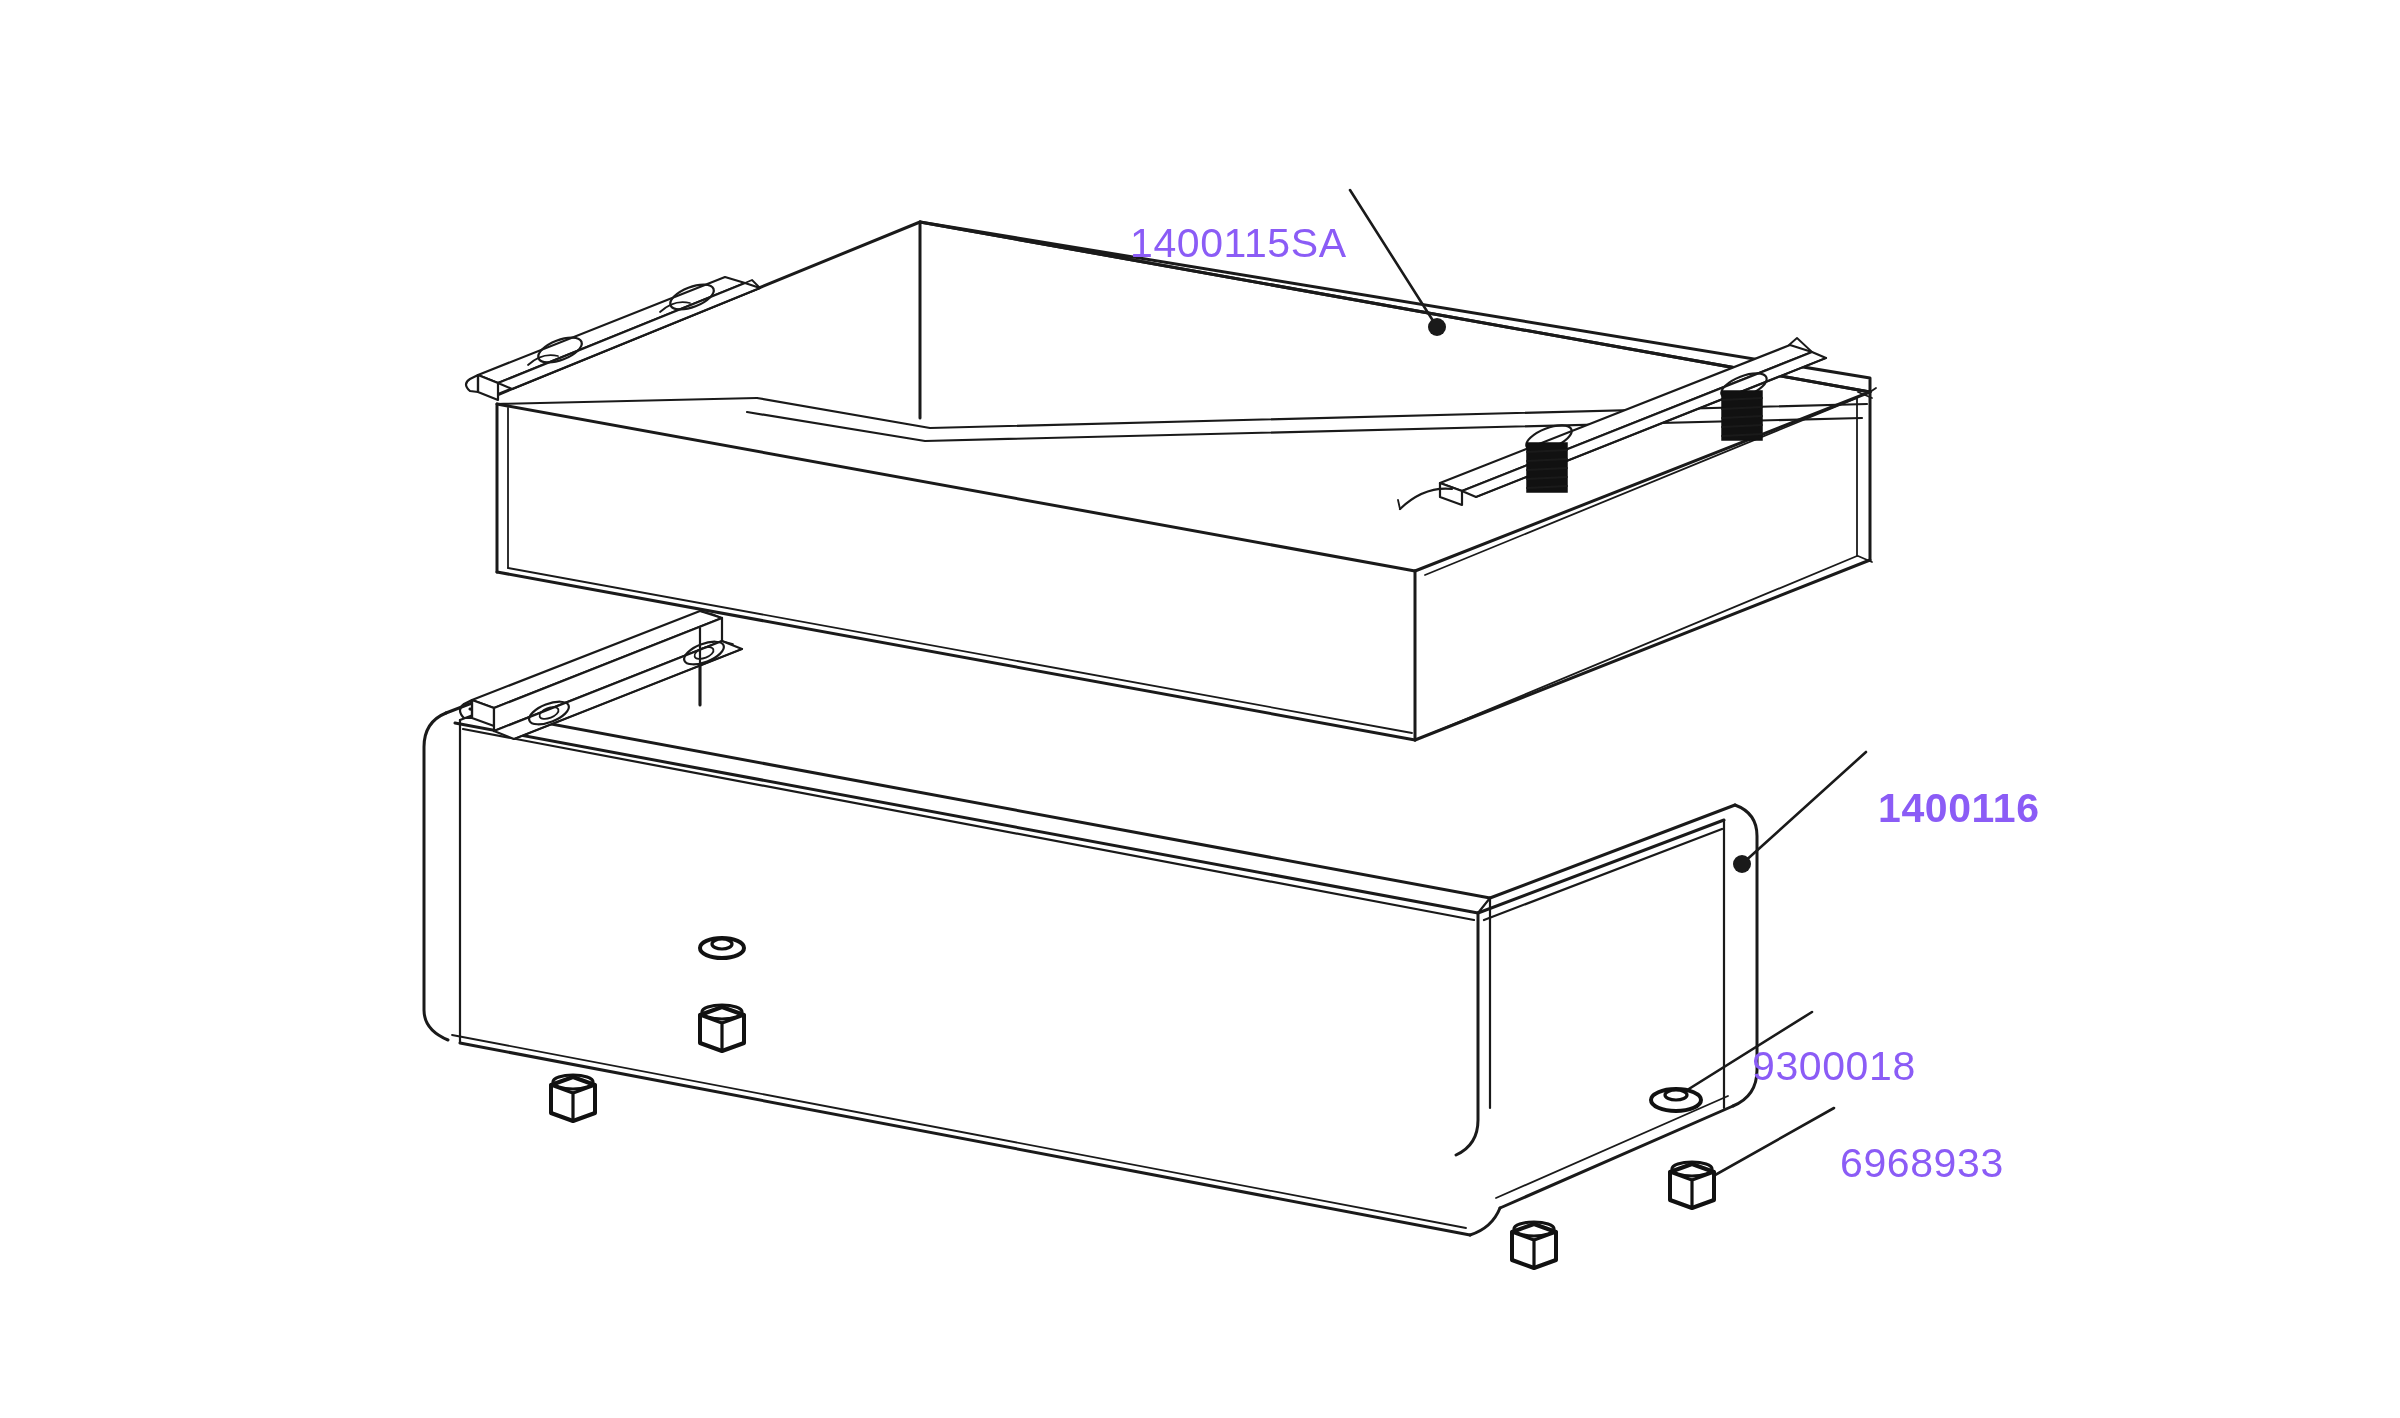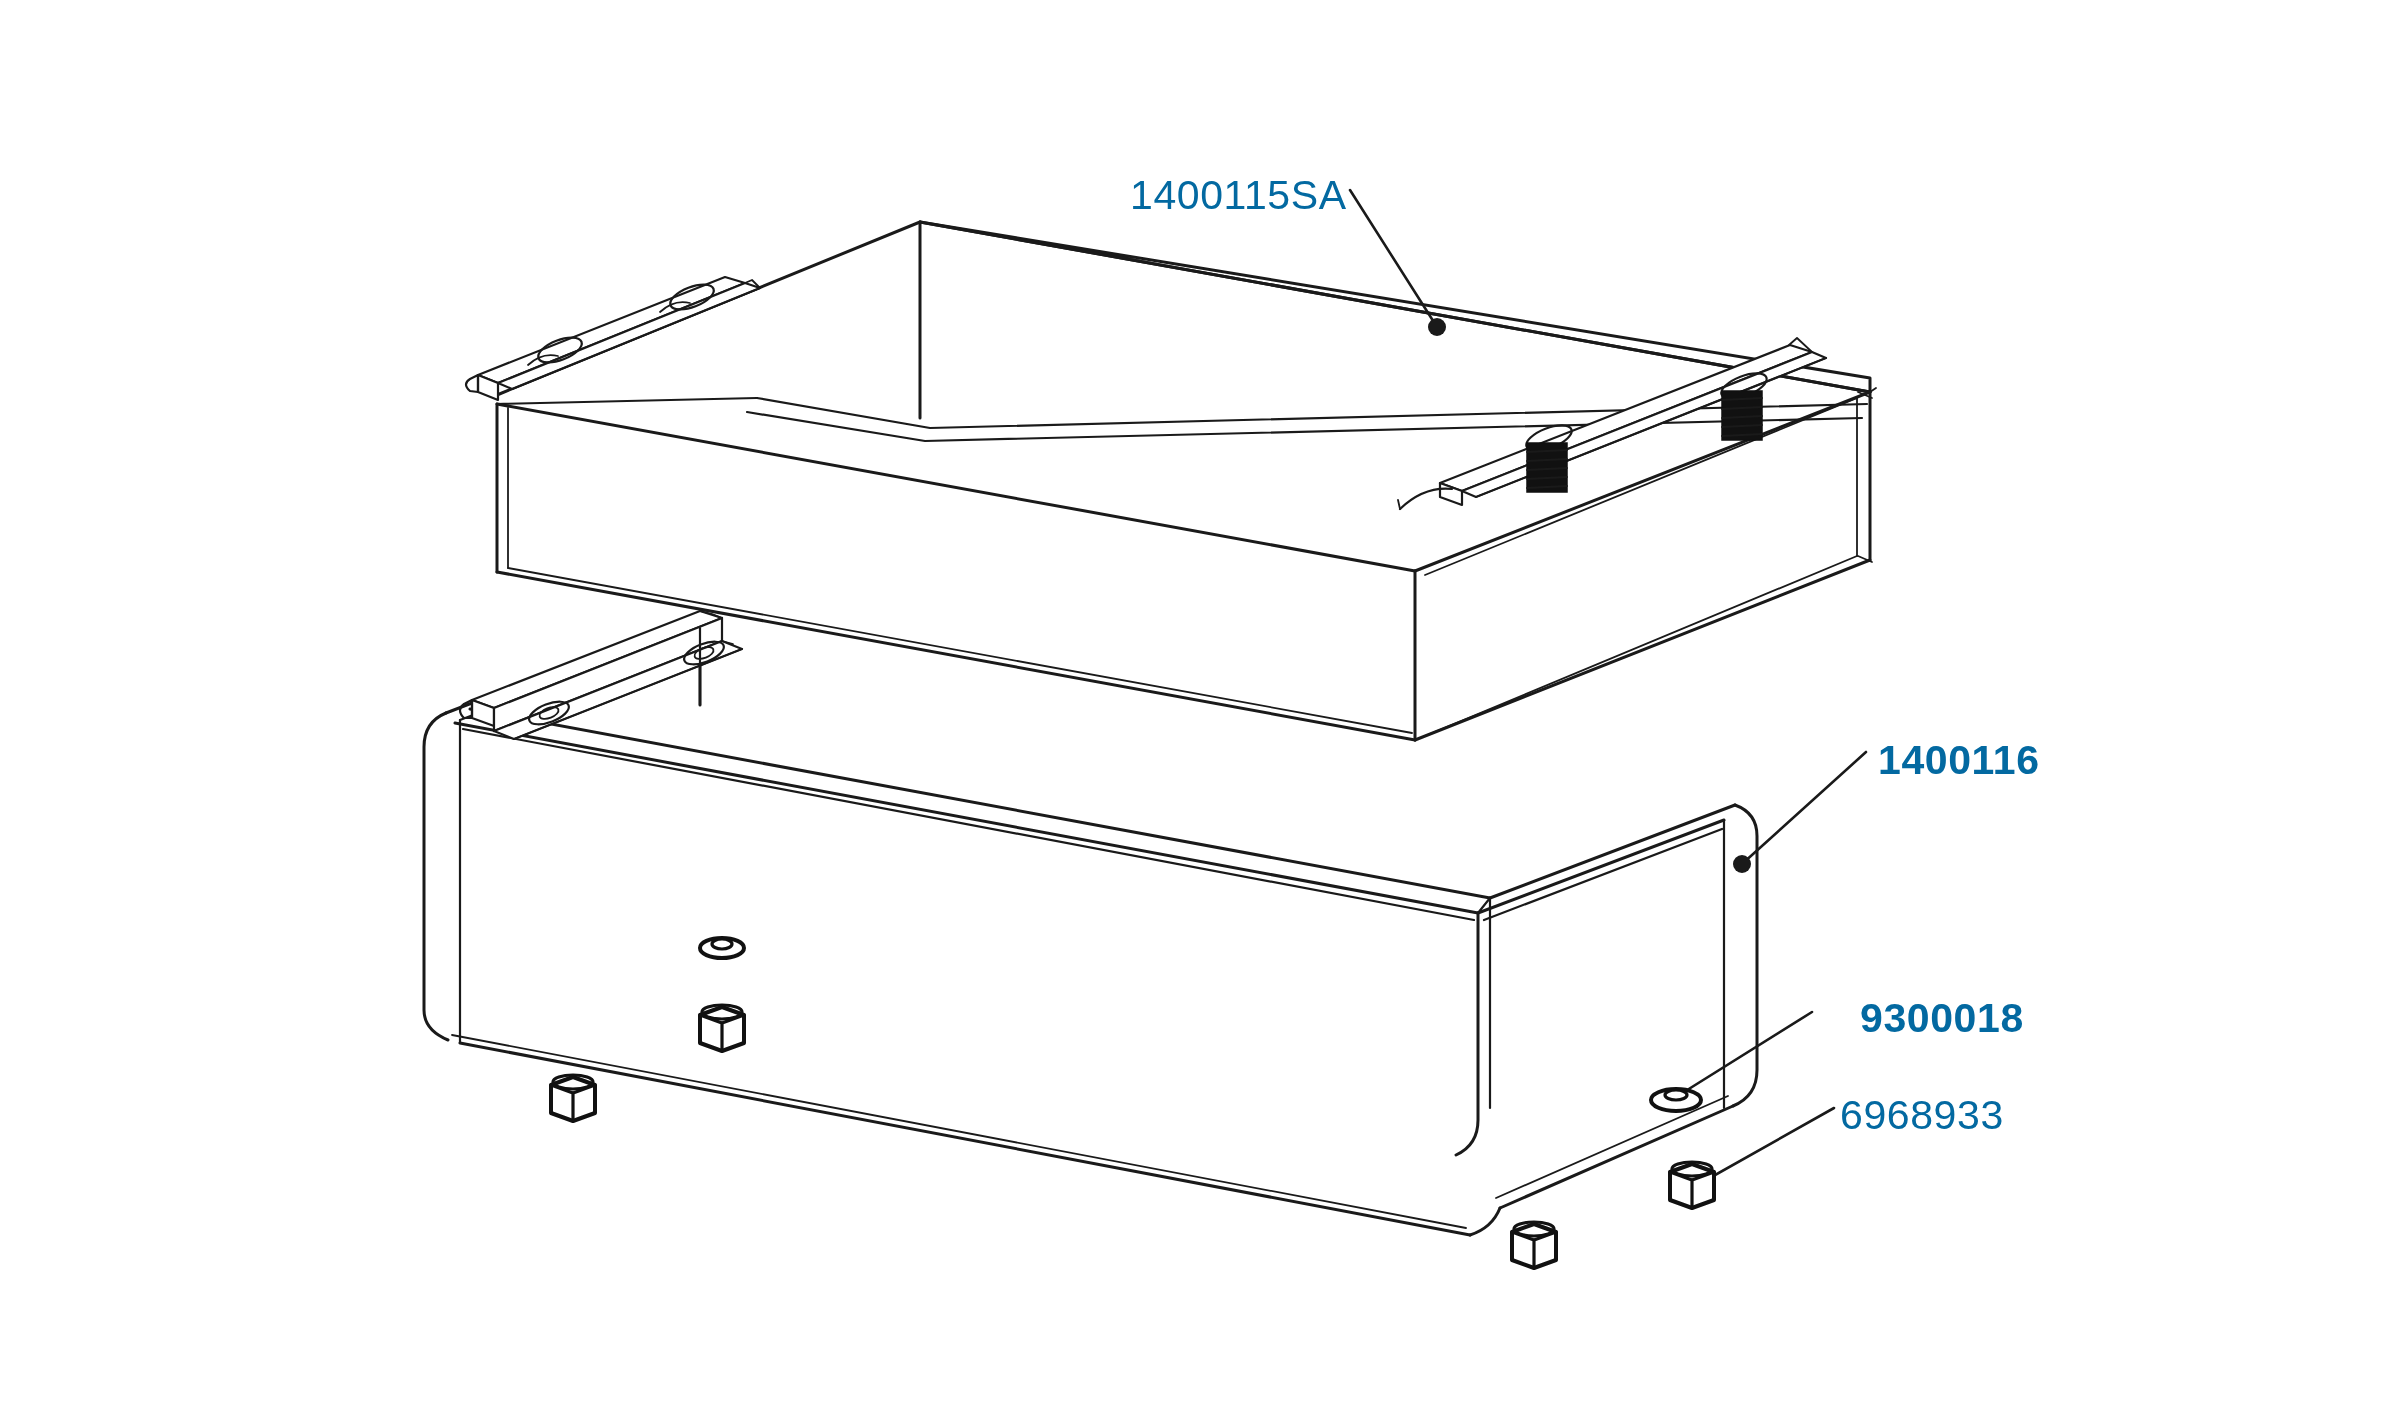--- a/index.html
+++ b/index.html
@@ -80,25 +80,26 @@
     fill: none;
     stroke: #111111;
     stroke-width: 3.2;
     stroke-linecap: round;
   }
   .label-text {
     position: absolute;
     font-family: "Liberation Sans", sans-serif;
     font-size: 41px;
     font-weight: 400;
-    color: #0369a1;
+    color: #8b5cf6;
     letter-spacing: 0.6px;
     white-space: nowrap;
     line-height: 1;
     user-select: none;
+    margin-top: 48px;
   }
 </style>
 </head>
 <body>
 
 <div id="diagram-root">
 
   <svg id="drawing" viewBox="0 0 2400 1418">
 
     <g>
@@ -291,17 +292,17 @@
       <path class="hw-line" d="M 1512,1232 L 1534,1240 L 1556,1232 M 1534,1240 L 1534,1268"></path>
       <ellipse class="hw-line" fill="none" cx="1534" cy="1229" rx="20" ry="7"></ellipse>
     </g>
 
   </svg>
 
   <div class="label-text" style="left:1130px; top:175px;">1400115SA</div>
 
   <div class="label-text" style="left:1878px; top:740px;font-weight:bold;">1400116</div>
 
-  <div class="label-text" style="left:1860px; top:998px;font-weight:bold;">9300018</div>
+  <div class="label-text" style="left:1752px; top:998px;">9300018</div>
 
   <div class="label-text" style="left:1840px; top:1095px;">6968933</div>
 
 </div>
 
 </body></html>

